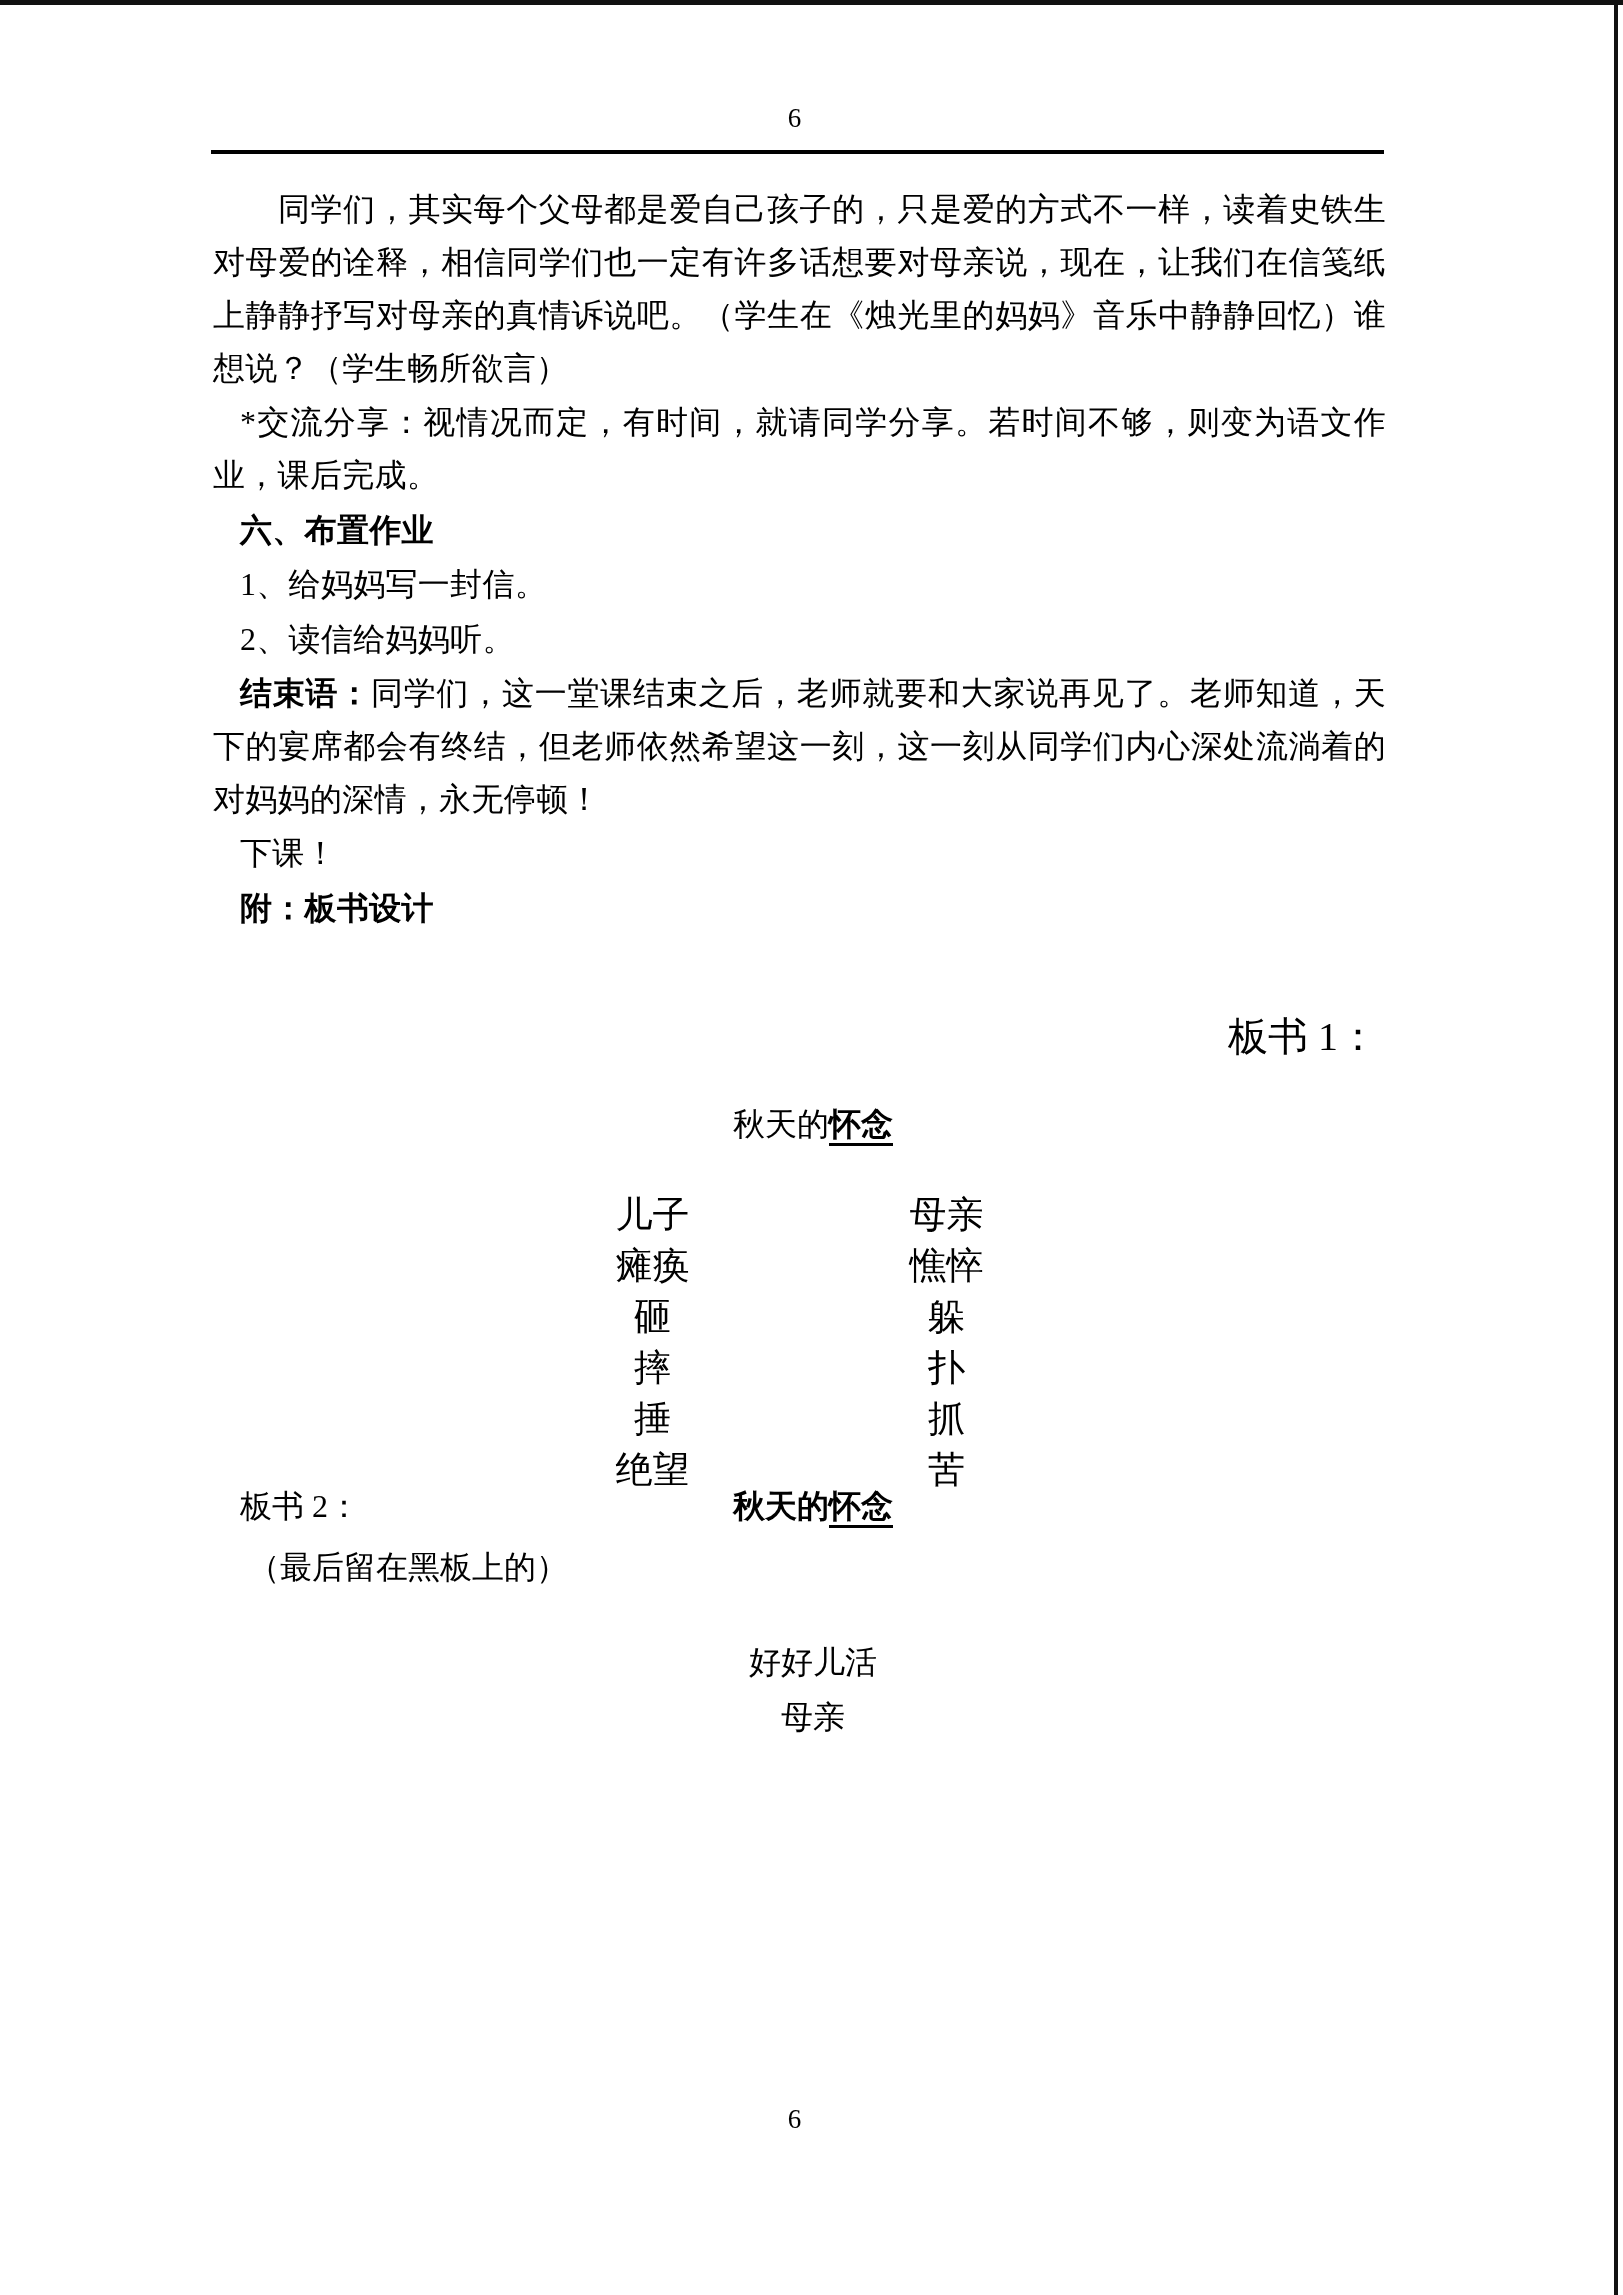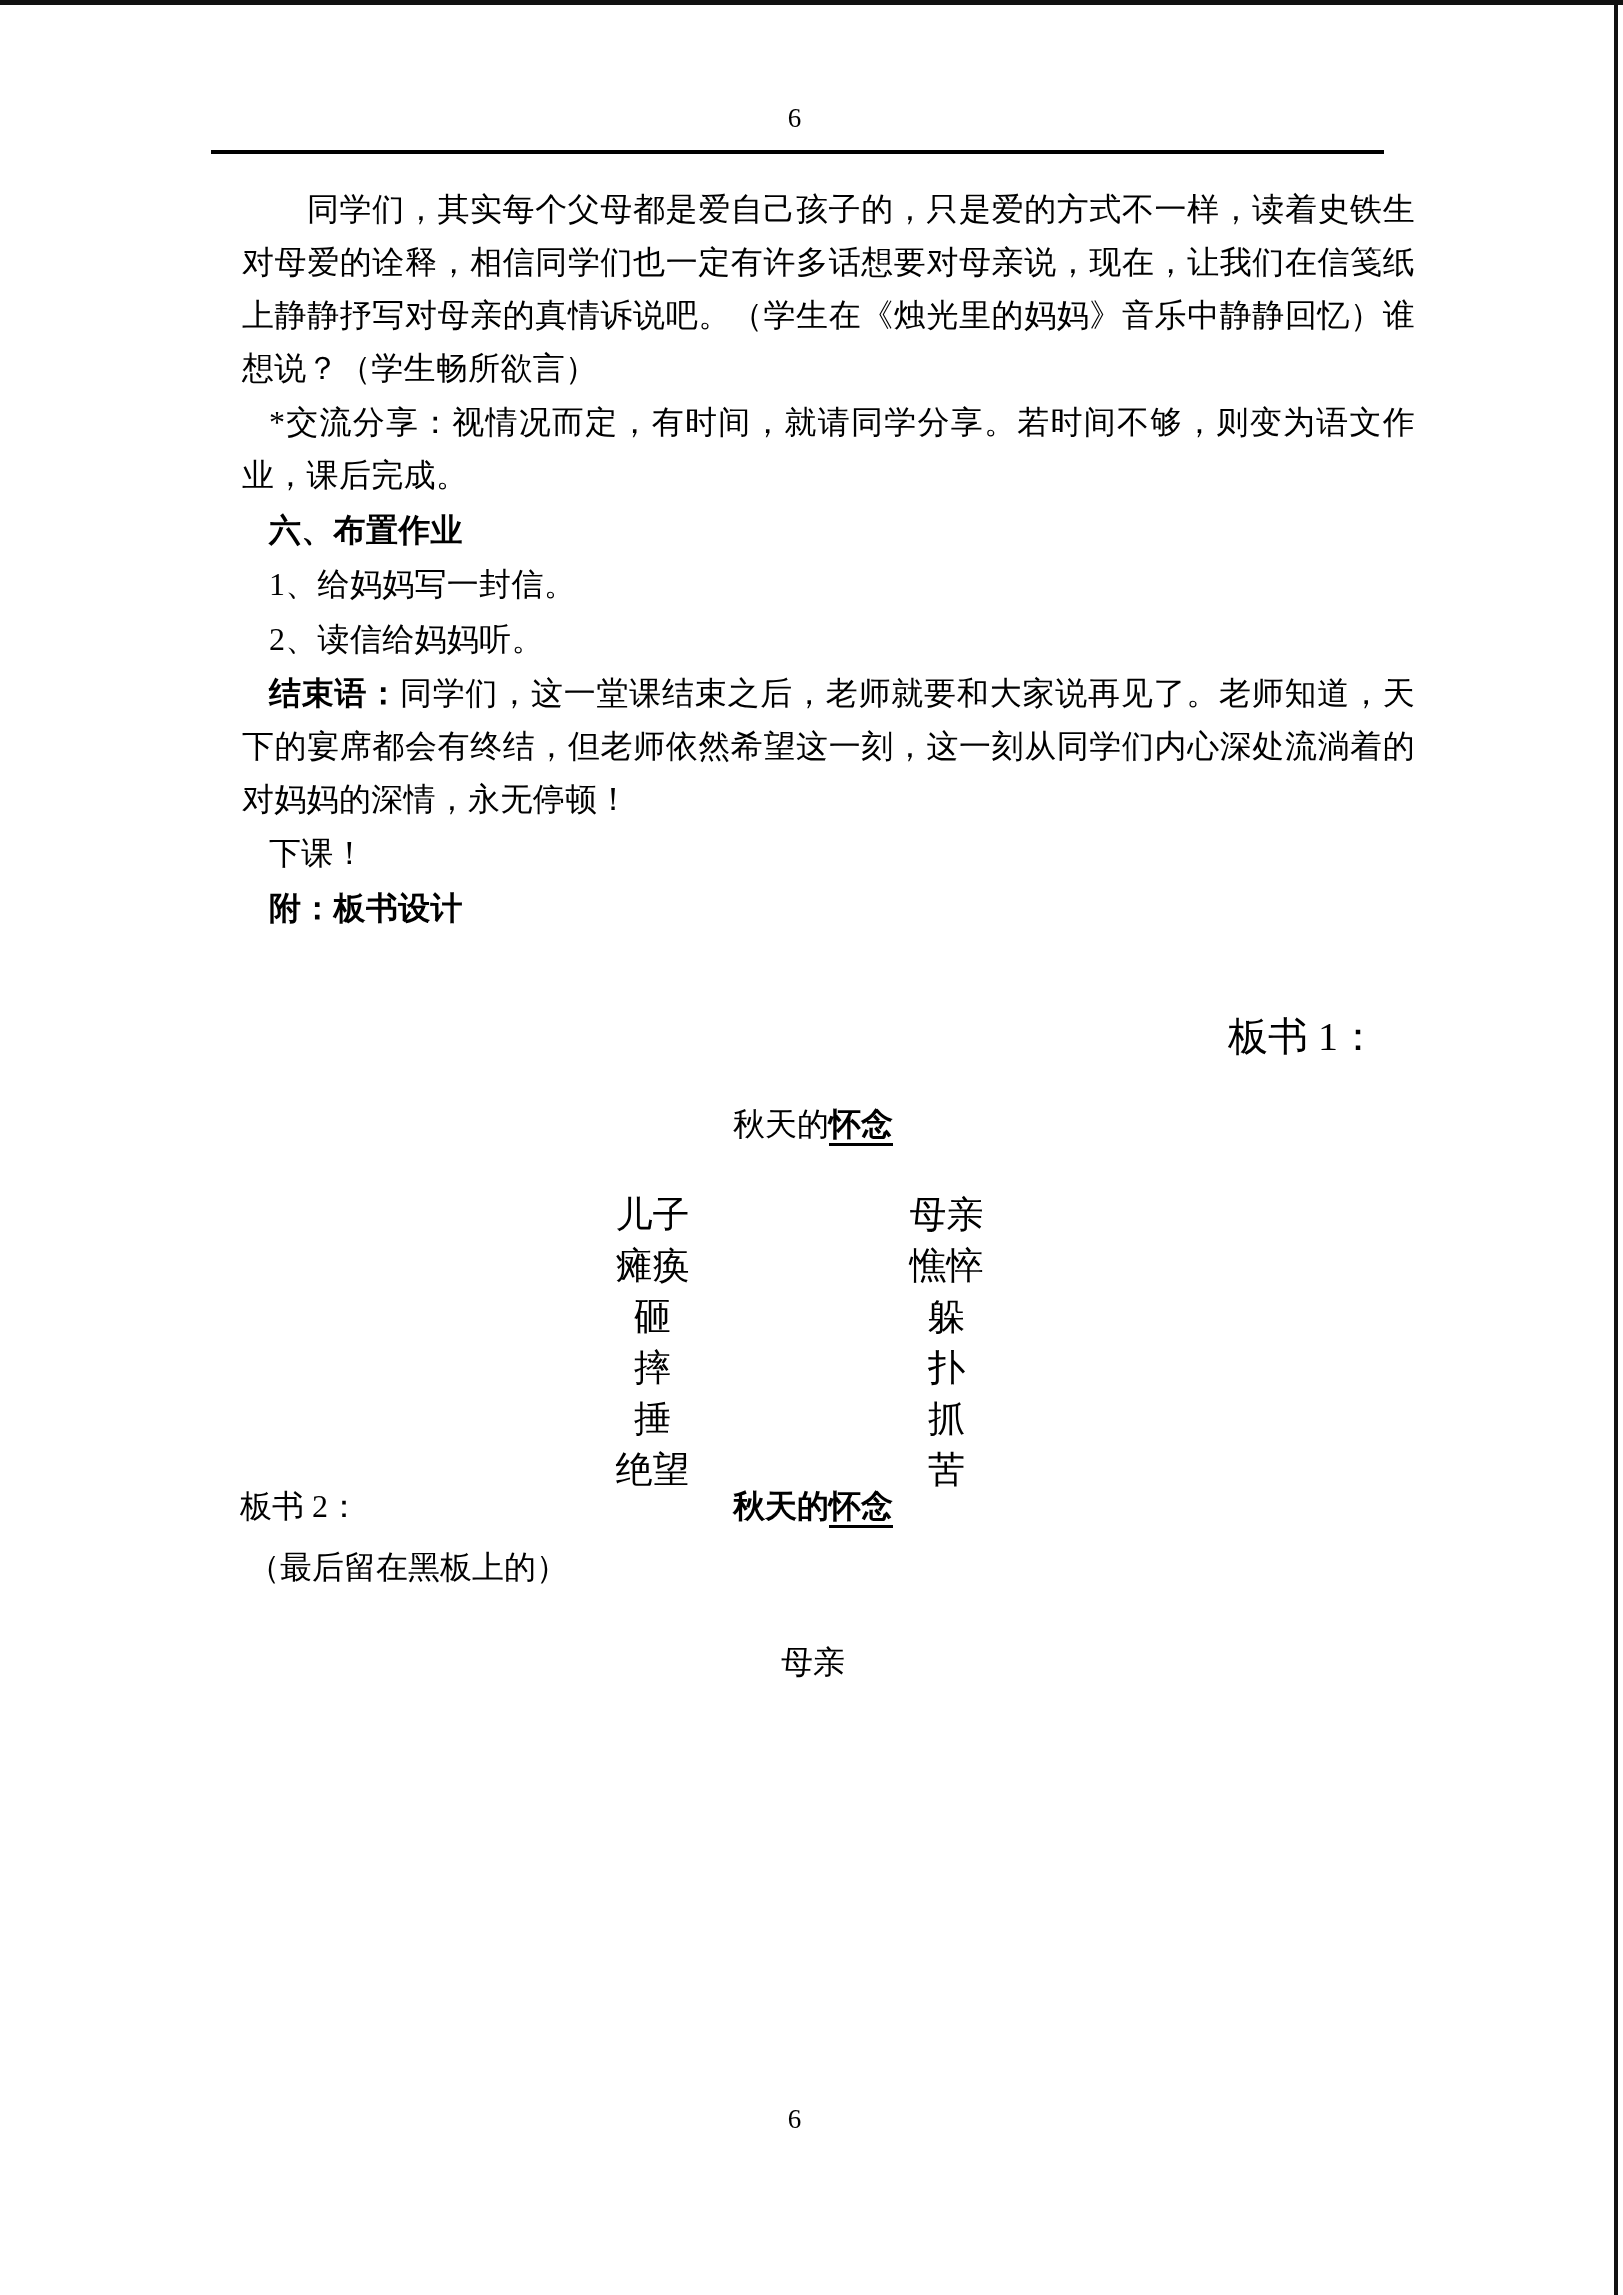--- a/index.html
+++ b/index.html
@@ -64,21 +64,20 @@
     height: 0;
     border-top: 4.1px solid #000000;
   }
 
   
   .body-block {
     position: absolute;
     left: 213px;
     top: 183px;
     width: 1173px;
-    margin-left: 29px;
   }
 
   .para {
     font-family: "Liberation Serif", "DejaVu Serif", serif;
     font-size: 32px;
     line-height: 53px;
     text-align: justify;
     text-justify: inter-ideograph;
     margin: 0 0 1.4px 0;
     letter-spacing: 0.3px;
@@ -299,20 +298,21 @@
   <div class="board2-section">
 
     <div class="board2-headrow">
       <span class="board2-label">板书 2：</span>
       <span class="board2-title"><span class="plain">秋天的</span><span class="emph">怀念</span></span>
     </div>
 
     <p class="board2-note">（最后留在黑板上的）</p>
 
     <div class="board2-lines">
+      <div class="board2-line">好好儿活</div>
       <div class="board2-line">母亲</div>
     </div>
 
   </div>
 
   <div class="footer-pagenum">6</div>
 
 </div>
 
 

